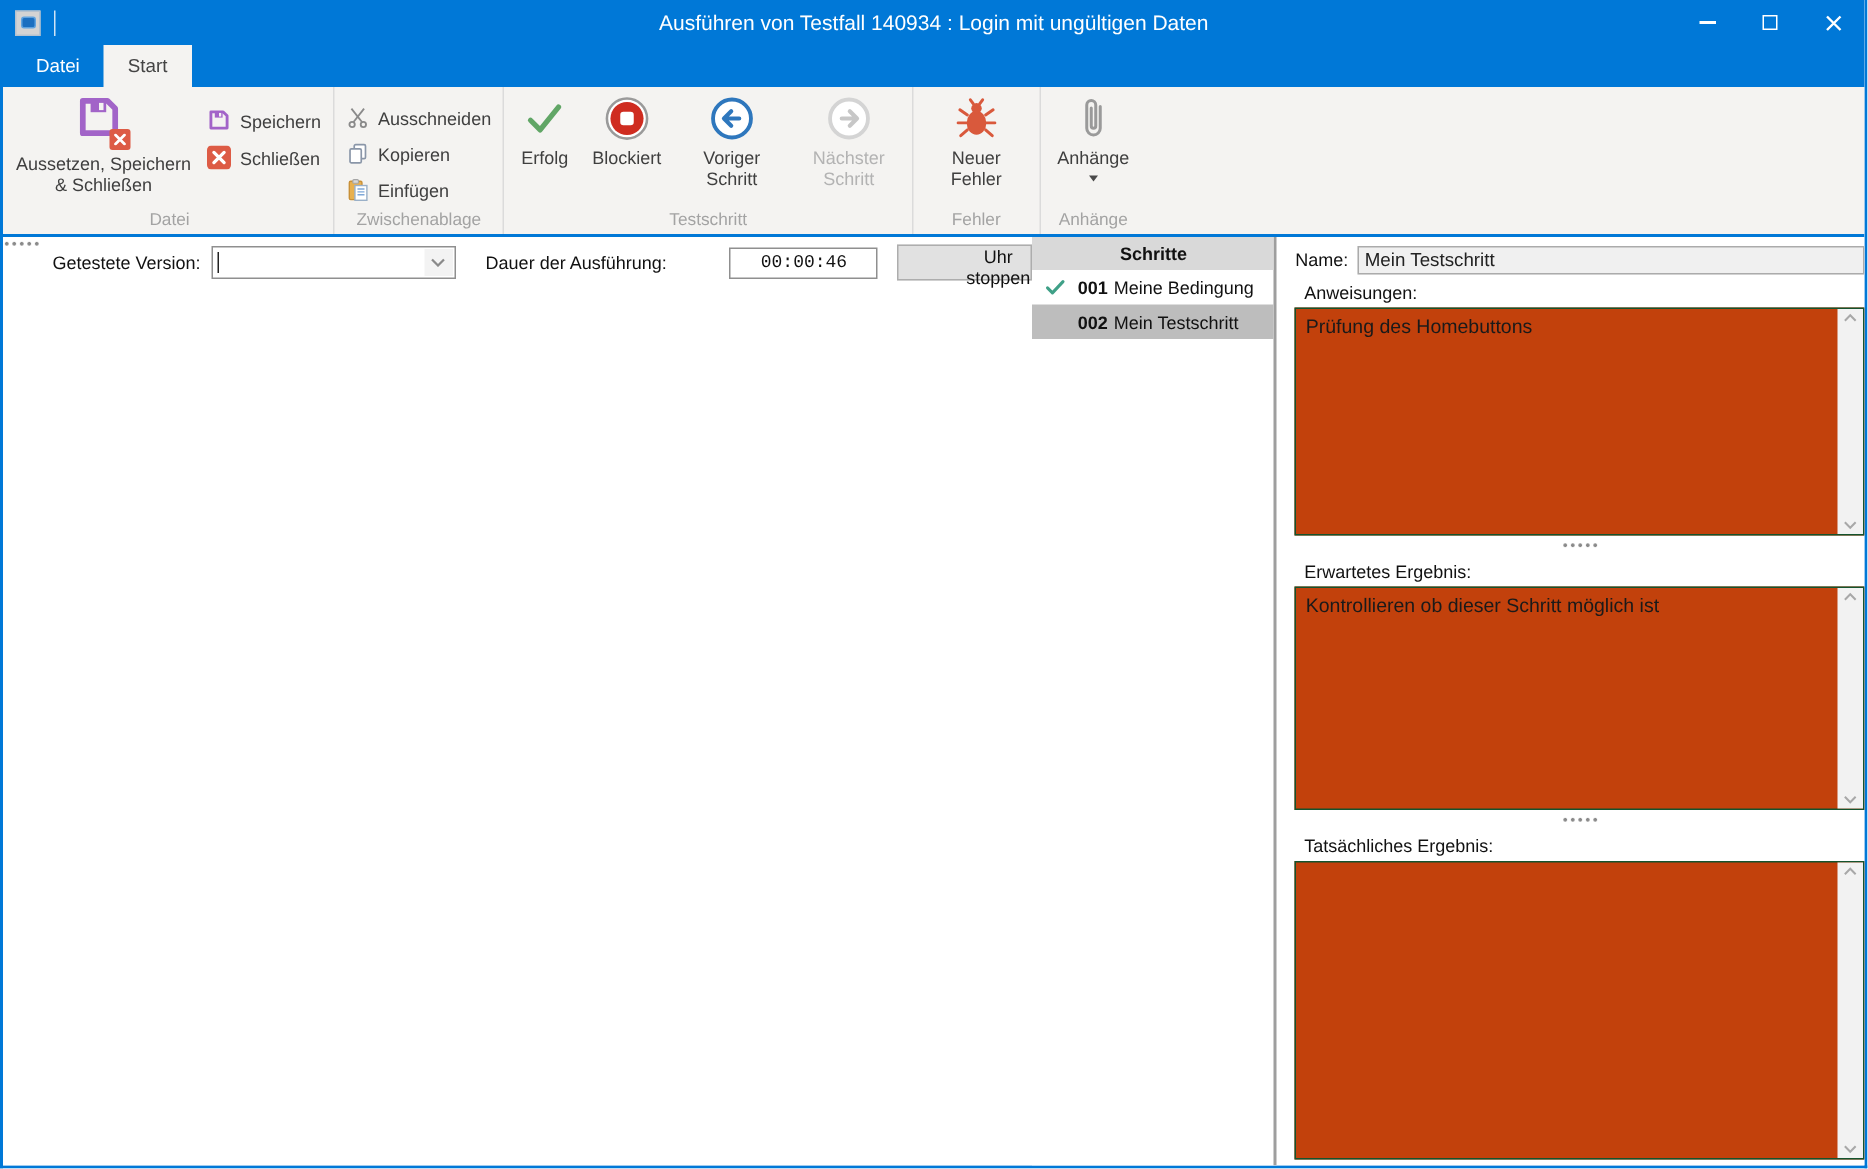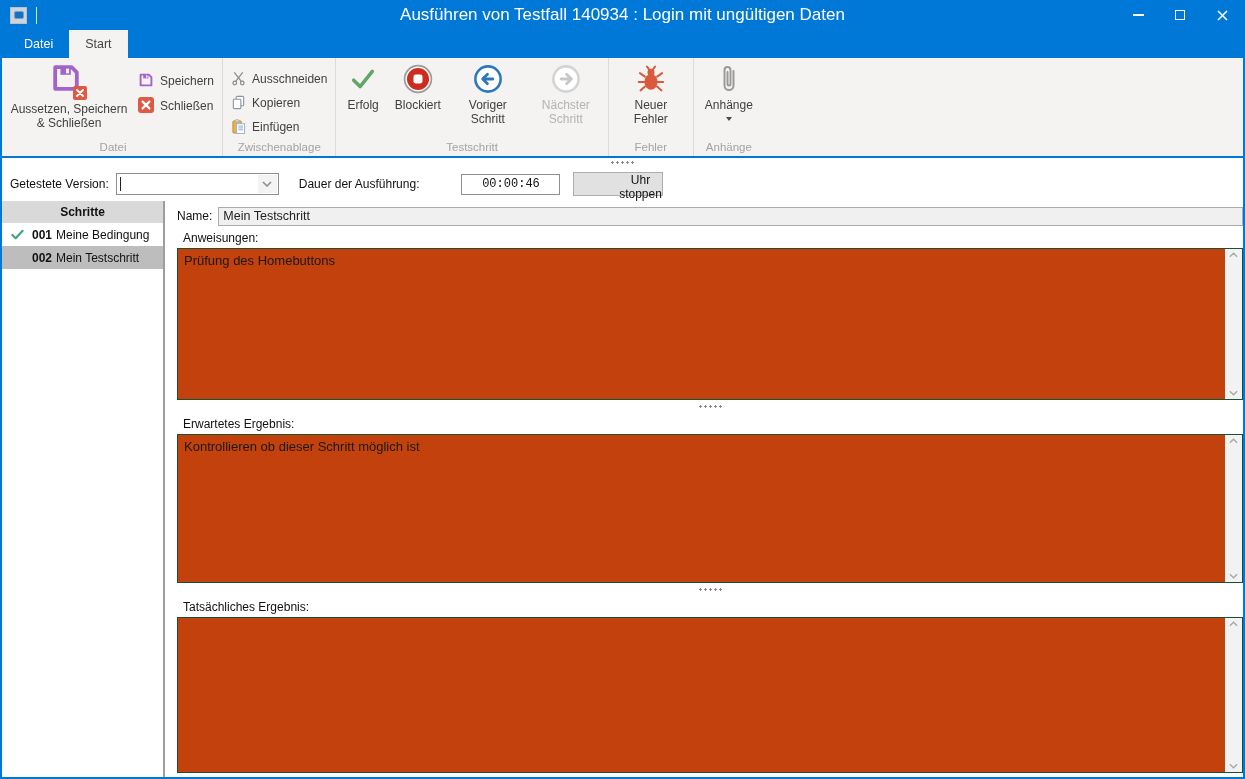--- a/index.html
+++ b/index.html
@@ -8,21 +8,21 @@
     width:1245px; height:779px; display:flex; flex-direction:column;
     border-left:2px solid #0078d7; border-right:2px solid #0078d7; border-bottom:2px solid #0078d7;
     background:#fff; overflow:hidden;
   }
   
   .titlebar { height:30px; background:#0078d7; position:relative; display:flex; align-items:center; flex-shrink:0; }
   .app-icon { width:17px; height:17px; margin-left:8px; background:#d3d3d3; border:1px solid #b5c2cf;
               display:flex; align-items:center; justify-content:center; cursor:default; }
   .app-icon .glyph { width:10px; height:8px; background:#1b6fc0; border-radius:2px; border:1px solid #5fa3e0; }
   .qat-sep { width:1px; height:17px; background:#cfe3f5; margin-left:9px; }
-  .title { position:absolute; left:0; right:0; text-align:center; color:#fff; font-size:17px; pointer-events:none; }
+  .title { position:absolute; left:0; right:0; text-align:center; color:#fff; font-size:14px; pointer-events:none; }
   .win-controls { margin-left:auto; display:flex; height:100%; }
   .win-btn { width:42px; height:100%; display:flex; align-items:center; justify-content:center; }
   .glyph-min { width:11px; height:2px; background:#fff; }
   .glyph-max { width:10px; height:10px; border:1.5px solid #fff; }
   
   .tabrow { height:28px; background:#0078d7; display:flex; align-items:flex-end; padding-left:6px; flex-shrink:0; }
   .tab { height:28px; line-height:28px; padding:0 16px; font-size:12.5px; color:#fff; }
   .tab.active { background:#f4f3f1; color:#444; }
   
   .ribbon { height:100px; background:#f4f3f1; border-bottom:2px solid #0078d7; display:flex; padding-left:2px; flex-shrink:0; }
@@ -36,21 +36,21 @@
   .biglabel { font-size:12px; color:#3f3f3f; text-align:center; line-height:1.2; margin-top:2px; }
   .smallcol { display:flex; flex-direction:column; gap:3px; padding-top:7px; margin-left:2px; }
   .smallbtn { display:flex; align-items:flex-end; gap:6px; height:22px; padding:0 5px; font-size:12px; color:#3f3f3f; white-space:nowrap; }
   .vbtn { display:flex; flex-direction:column; align-items:center; padding:3px 8px 0 8px; font-size:12px; color:#3f3f3f; }
   .vbtn .ic { height:34px; display:flex; align-items:center; justify-content:center; }
   .vbtn .lbl { text-align:center; line-height:1.2; margin-top:2px; max-width:62px; }
   .vbtn.disabled { color:#b3b3b3; }
   .drop-arrow { width:0; height:0; border-left:3.5px solid transparent; border-right:3.5px solid transparent;
                 border-top:4px solid #4a4a4a; margin-top:5px; }
   
-  .content { flex:1; display:flex; flex-direction:column; background:#fff; min-height:0; }
+  .content { flex:1; display:flex; background:#fff; min-height:0; }
   .hsplit { height:9px; display:flex; align-items:center; justify-content:center; flex-shrink:0; }
   .dots { width:25px; height:5px;
           background-image:radial-gradient(circle, #8a8a8a 1.1px, transparent 1.4px);
           background-size:5px 5px; background-position:center; }
   .formrow { height:34px; display:flex; align-items:center; padding-left:8px; flex-shrink:0; font-size:12px; color:#111; }
   .formrow label { margin-right:7px; }
   .combo { width:163px; height:22px; border:1px solid #8f8f8f; background:#fff; position:relative; display:flex; }
   .combo-caret { width:1px; height:14px; background:#222; margin:3px 0 0 3px; }
   .combo-arrow { position:absolute; right:1px; top:1px; bottom:1px; width:19px; background:#f3f3f3;
                  display:flex; align-items:center; justify-content:center; }

